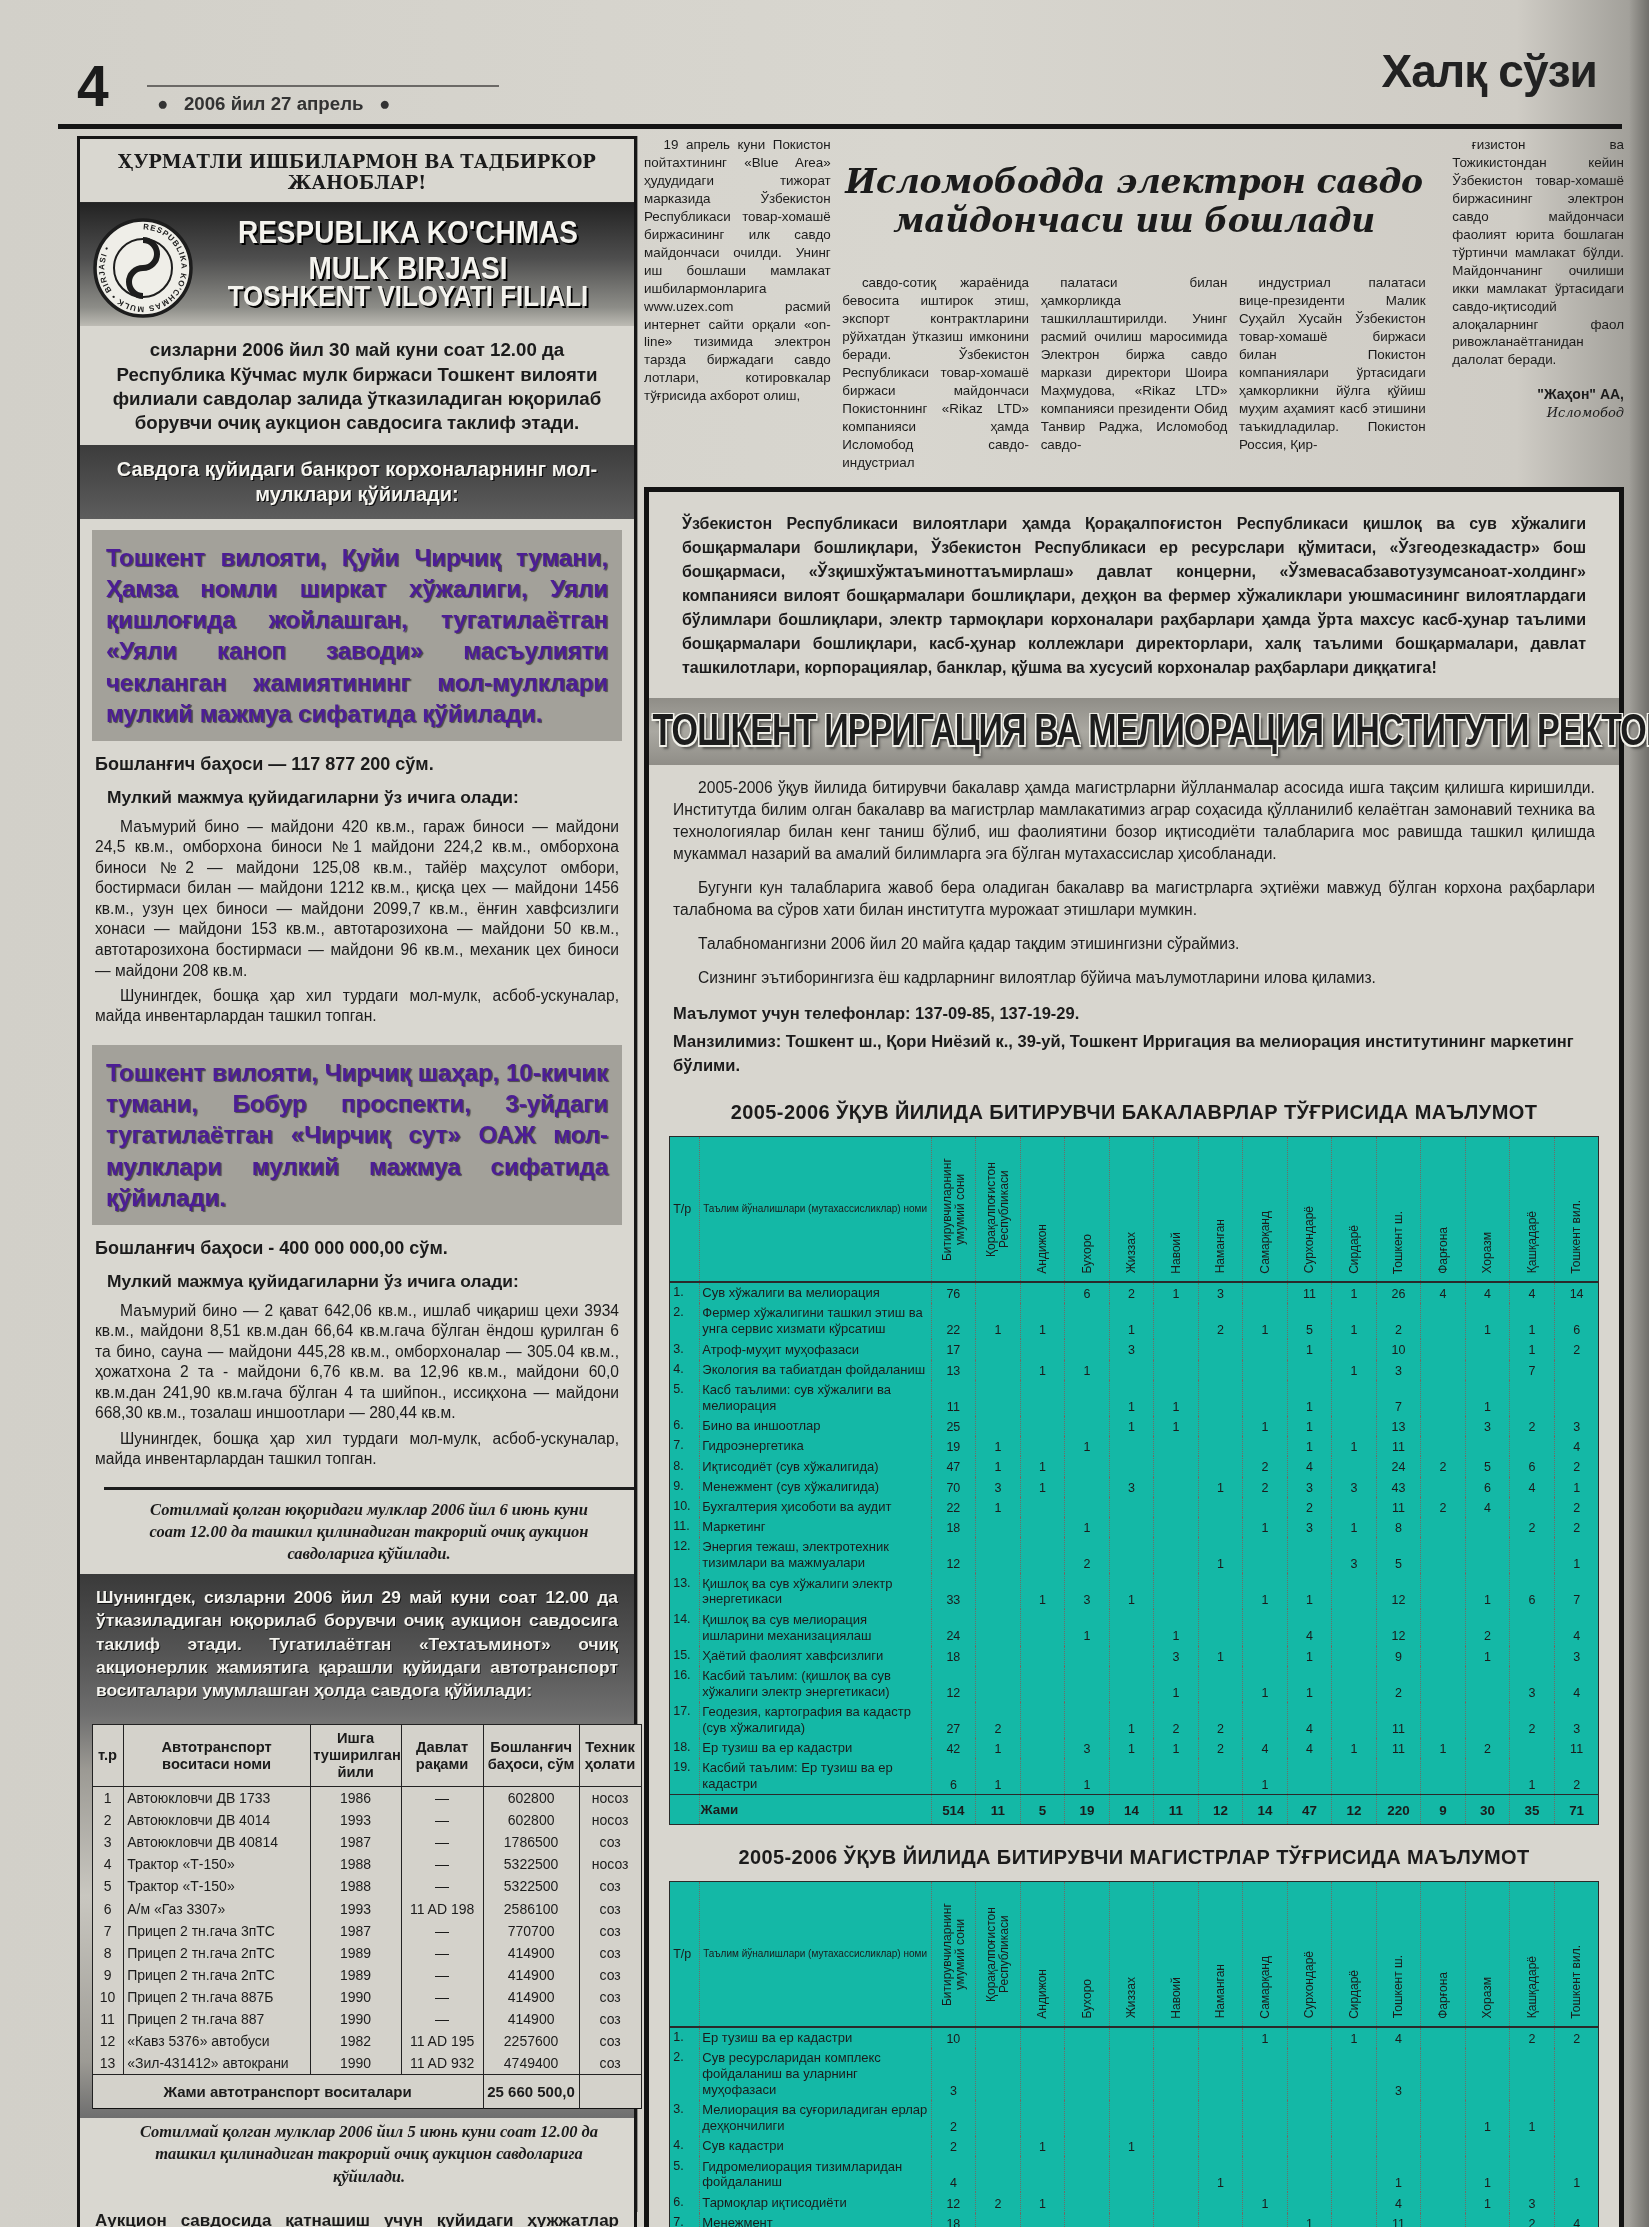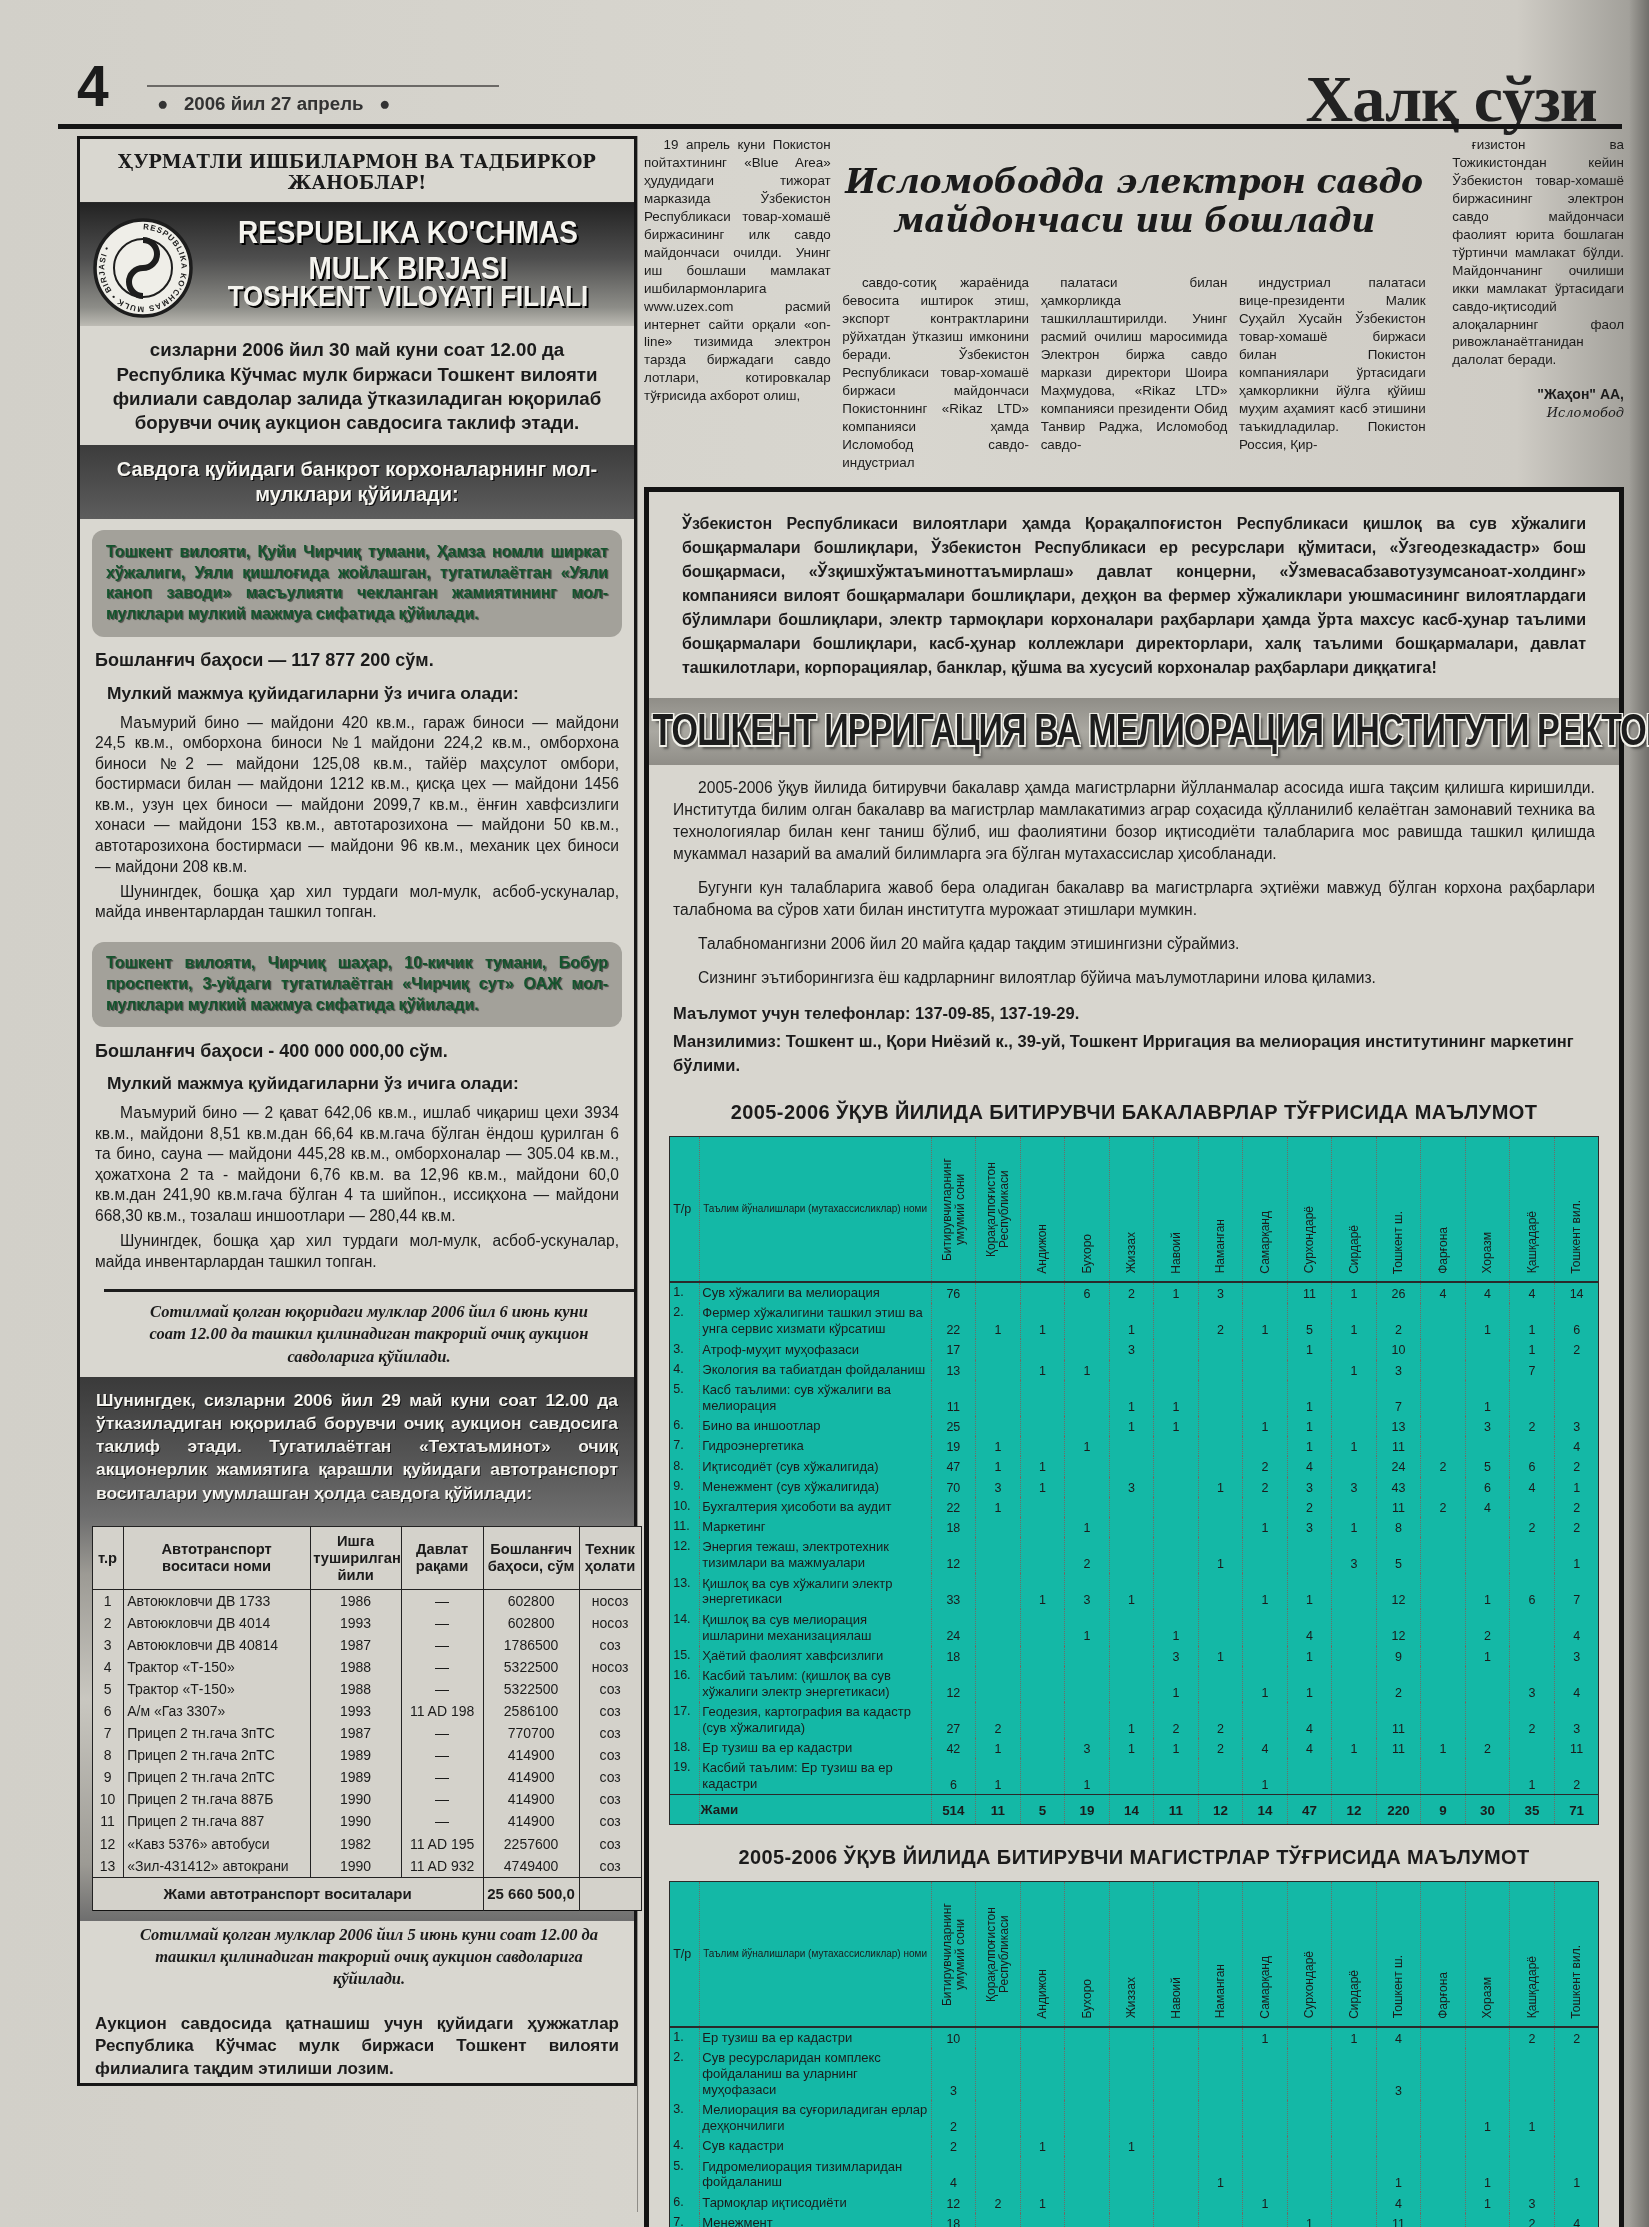--- a/index.html
+++ b/index.html
@@ -2,36 +2,36 @@
 <html style="font-size:7.1px"><head>
 <meta charset="utf-8">
 <style>
   html,body{margin:0;padding:0;background:#a8a6a0;}
   .page{position:relative;width:1649px;height:2291px;background:linear-gradient(90deg,#d2d0c9 0%,#d8d6cf 55%,#cfccc5 92%,#a19f99 99%);overflow:hidden;font-family:"Liberation Sans",sans-serif;color:#1b1b1b;}
   .edge-shade{position:absolute;right:0;top:0;width:20.5px;height:100%;background:linear-gradient(90deg,rgba(0,0,0,0),rgba(0,0,0,.30));}
   
   .hdr-num{position:absolute;left:77px;top:53px;font-size:57px;font-weight:bold;letter-spacing:-1.8px;}
   .hdr-topline{position:absolute;left:147px;top:85px;width:352px;height:1.8px;background:#6b6966;}
   .hdr-date{position:absolute;left:157px;top:93px;font-size:18.7px;font-weight:bold;color:#333;}
-  .masthead{position:absolute;right:52px;top:61px;font-family:Liberation Serif, serif;font-weight:bold;font-size:66px;letter-spacing:-0.9px;color:#222;}
+  .masthead{position:absolute;right:52px;top:44px;font-family:Liberation Sans, sans-serif;font-weight:bold;font-size:46px;letter-spacing:-0.9px;color:#222;}
   .hdr-rule{position:absolute;left:58px;top:124px;width:1564px;height:5.3px;background:#151515;}
   
   .col-left{position:absolute;left:77px;top:136px;width:560px;}
   .col-right{position:absolute;left:644px;top:136px;width:980px;}
   .vseparator{position:absolute;left:637px;top:136px;width:1.3px;height:2076px;background:#8f8d88;}
   
   .adframe{border:3.1px solid #161616;background:#d9d7d0;}
   .birja-greet{font-family:"DejaVu Serif",serif;font-weight:bold;text-align:center;font-size:18px;padding:11.6px 13.4px 9px;border-bottom:1.8px solid #2a2a2a;}
   .birja-title{position:relative;background:linear-gradient(180deg,#232323 0%,#4e4e4e 45%,#8d8d88 85%,#bdbbb4 100%);padding:16px 18px 13.4px 120px;text-align:center;}
   .birja-title .l1{color:#f4f3ee;font-weight:bold;font-size:28px;line-height:1.12;letter-spacing:0;text-shadow:1.8px 1.8px 0 #000;transform:scaleY(1.15);}
   .birja-title .l2{color:#f4f3ee;font-weight:bold;font-size:26px;line-height:1.2;text-shadow:1.8px 1.8px 0 #000;transform:scaleY(1.15);}
   .birja-logo{position:absolute;left:12.5px;top:15px;width:100px;height:100px;}
   .birja-invite{font-weight:bold;text-align:center;font-size:18.7px;line-height:1.3;padding:12.5px 15px 9.8px;}
   .dark-banner{background:linear-gradient(180deg,#3c3c3c,#5d5d5d);color:#f6f5f0;font-weight:bold;text-align:center;font-size:20px;line-height:1.25;padding:11.6px 18px;text-shadow:1.3px 1.3px 0 #111;}
-  .gray-box{background:#a3a19a;color:#14532d;font-weight:bold;font-size:16px;line-height:1.3;padding:11.6px 14.3px;margin:11.6px 11.6px 0;text-shadow:1.3px 1.3px 0.9px #4c4b47;text-align:justify;border-radius:12px;}
+  .gray-box{background:#a3a19a;color:#4c1d95;font-weight:bold;font-size:24px;line-height:1.3;padding:11.6px 14.3px;margin:11.6px 11.6px 0;text-shadow:1.3px 1.3px 0.9px #4c4b47;text-align:justify;}
   .lot-price{font-weight:bold;font-size:18px;padding:13.4px 15px 0;}
   .lot-includes{font-weight:bold;font-size:17.4px;padding:11.6px 15px 0 27px;}
   .lot-details{font-size:15.6px;line-height:1.32;text-align:justify;padding:9px 15px 0;text-indent:25px;}
   .lot-also{font-size:15.6px;line-height:1.32;text-align:justify;padding:4.5px 15px 7.1px;text-indent:25px;}
   .resale{font-family:Liberation Serif, serif;font-style:italic;font-weight:bold;text-align:center;font-size:16.5px;line-height:1.35;padding:9px 27px;border-top:3.1px solid #1d1d1d;margin-top:9.8px;margin-left:24px;}
   .invite2{background:linear-gradient(180deg,#3a3a3a 0%,#565656 60%,#6e6e6e 100%);color:#f4f3ee;font-weight:bold;font-size:17.4px;line-height:1.34;text-align:justify;padding:11.6px 16px;text-shadow:0.9px 0.9px 0 #111;}
   .vehwrap{padding:9.8px 11.6px;background:linear-gradient(180deg,#6e6e6e 0%,#9c9a94 14%,#c9c7c0 45%,#9c9a94 86%,#6e6e6e 100%);}
   table.veh{width:100%;border-collapse:collapse;background:#d4d2cb;border:1.8px solid #111;table-layout:fixed;}
   table.veh th{font-weight:bold;font-size:14.7px;line-height:1.15;border:1.3px solid #222;padding:5.3px 2.7px;}
   table.veh td{font-size:14px;line-height:1.45;border-left:1.3px solid #222;border-right:1.3px solid #222;padding:0.9px 3.6px;text-align:center;}

